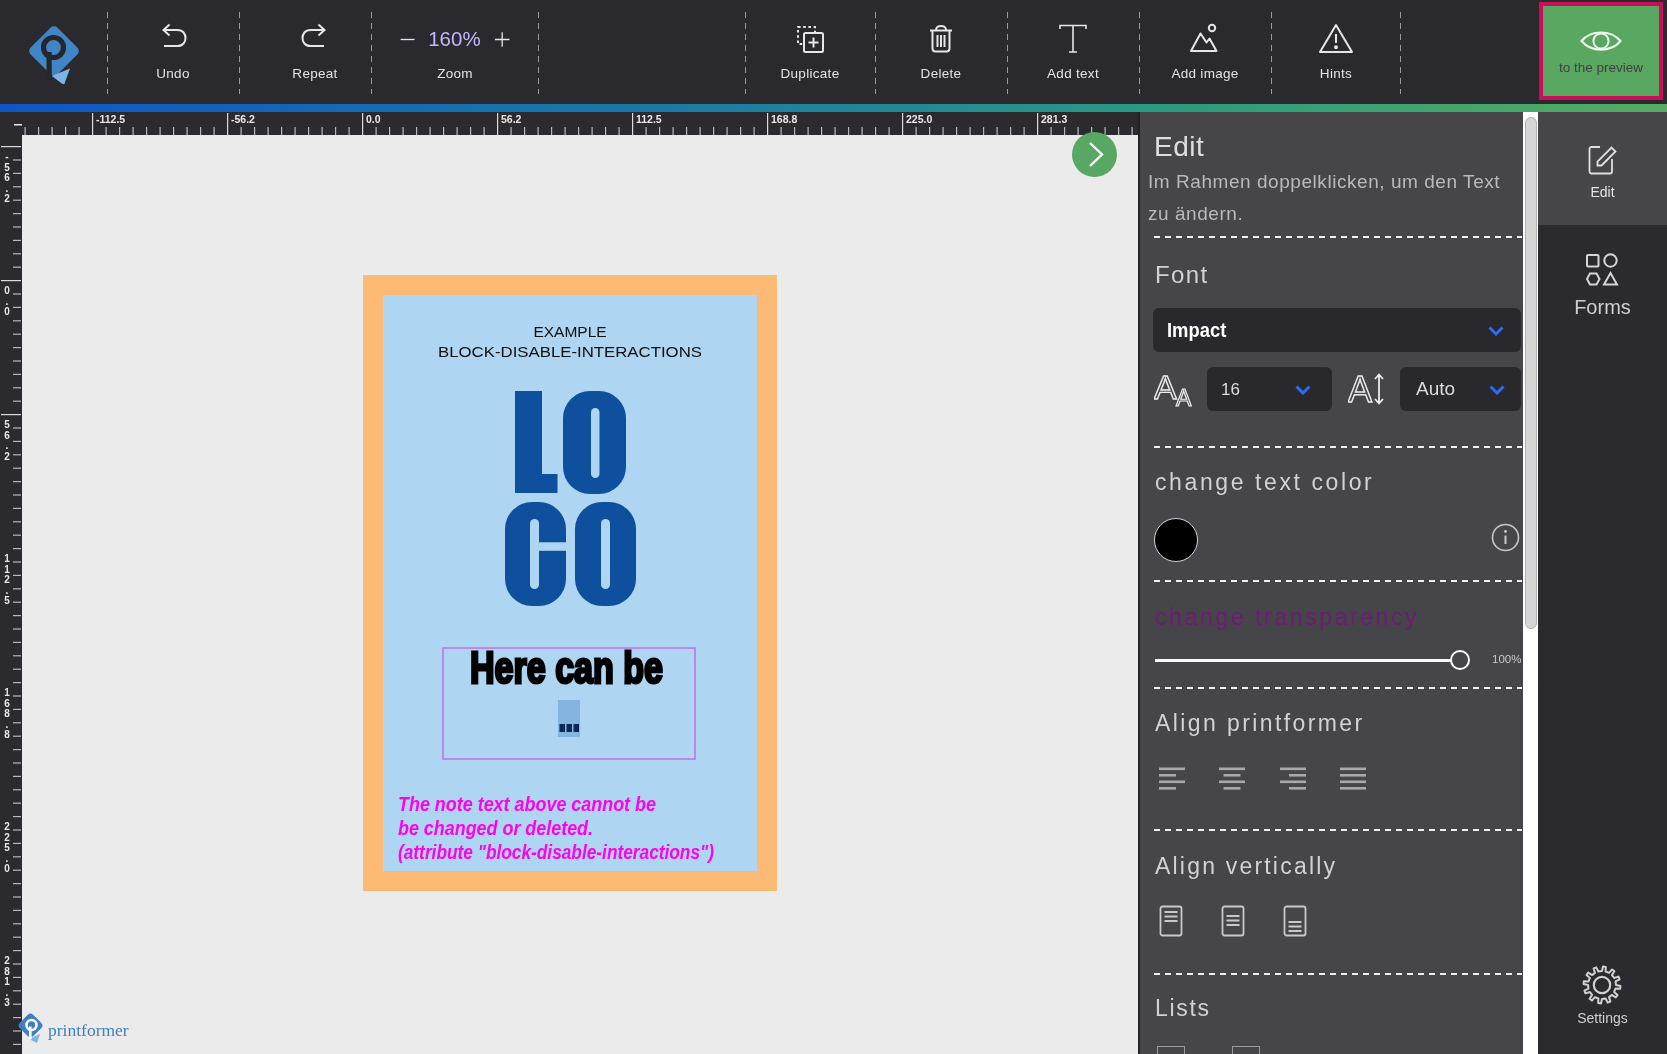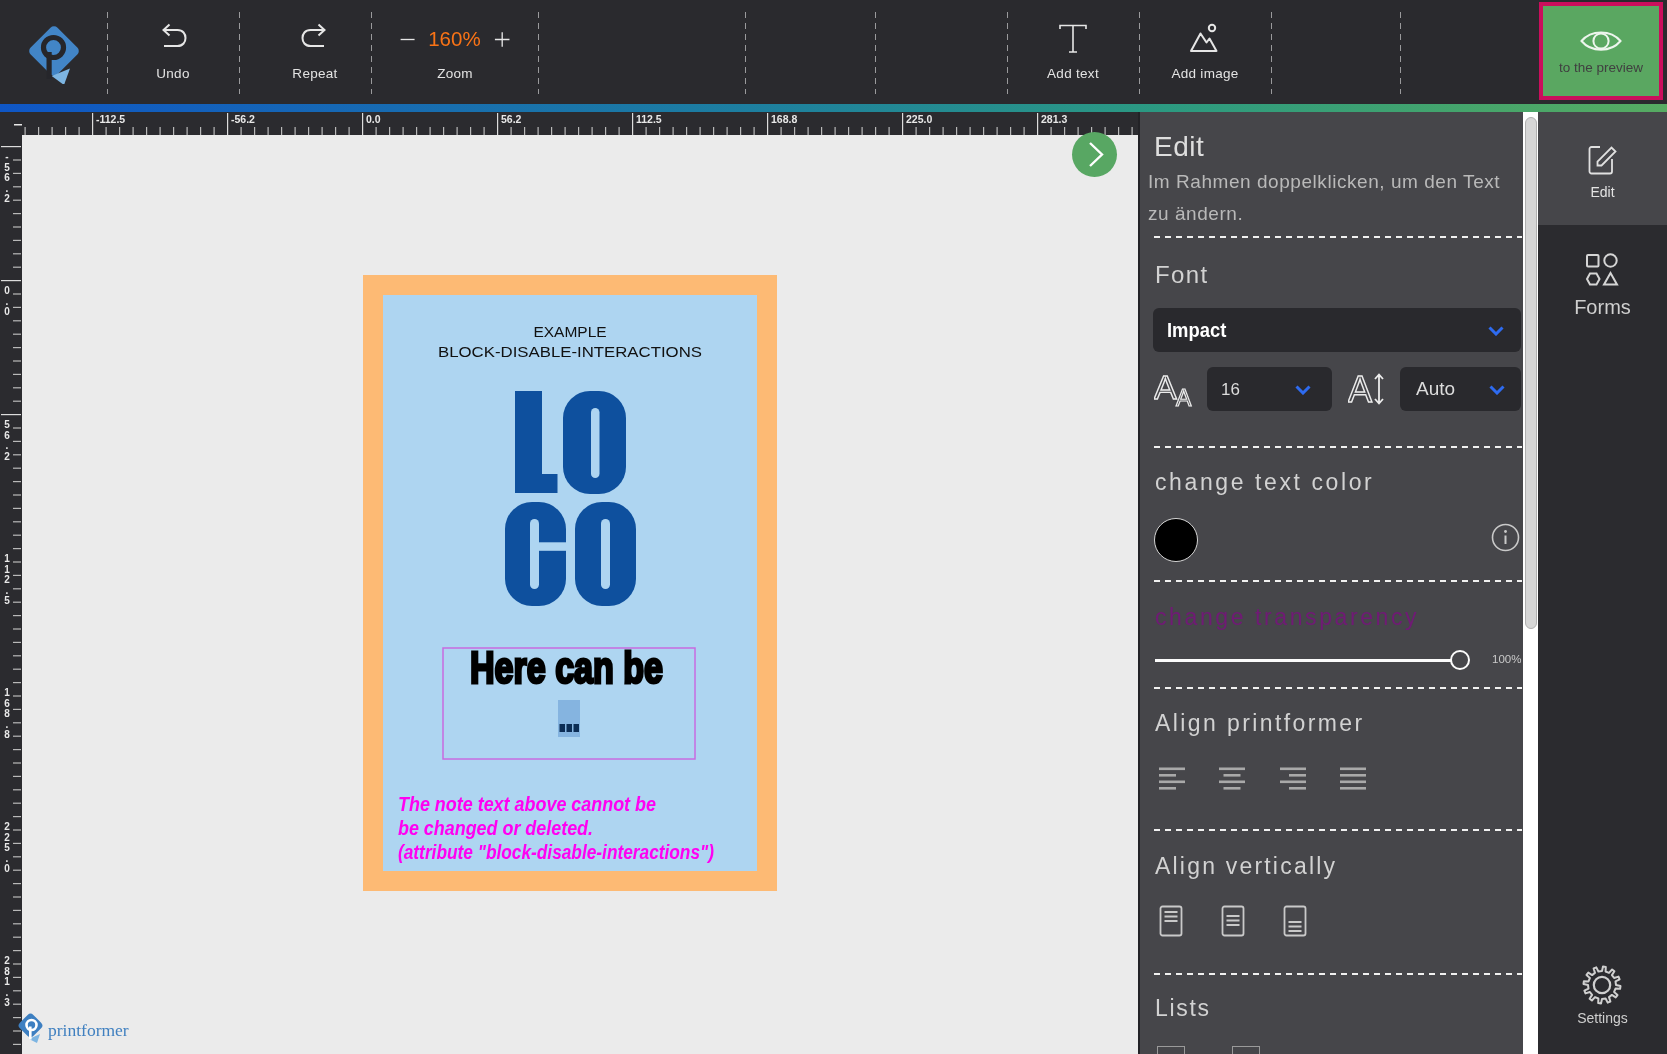--- a/index.html
+++ b/index.html
@@ -33,40 +33,65 @@
           <path d="M21.5 4.5 L27.5 10 L21.5 15.5"></path>
         </svg></div>
       <div style="font-size:13.5px;color:#e3e3e3;margin-top:8px;letter-spacing:.3px">Repeat</div>
     </div>
     <div style="position:absolute;left:400px;top:0;width:110px;height:104px;text-align:center">
       <div style="margin-top:20px;height:38px">
         <div style="display:flex;align-items:center;justify-content:center;gap:13px;height:38px">
           <svg width="25" height="25" viewBox="0 0 25 25" stroke="#e6e6e6" stroke-width="2.2">
             <path d="M1 12.5 H24"></path>
           </svg>
-          <span style="font-size:20.5px;color:#f97316">160%</span>
+          <span style="font-size:20.5px;color:#c4b5fd">160%</span>
           <svg width="27" height="27" viewBox="0 0 27 27" stroke="#e6e6e6" stroke-width="2.2">
             <path d="M1.5 13.5 H25.5 M13.5 1.5 V25.5"></path>
           </svg>
         </div>
       </div>
       <div style="font-size:13.5px;color:#e3e3e3;margin-top:8px;letter-spacing:.3px">Zoom</div>
     </div>
+    <div style="position:absolute;left:755px;top:0;width:110px;height:104px;text-align:center">
+      <div style="margin-top:20px;height:38px"><svg width="38" height="38" viewBox="0 0 38 38" fill="none" stroke="#e6e6e6" stroke-width="2">
+          <rect x="7" y="7" width="17" height="17" stroke-dasharray="2.6 2.6"></rect>
+          <rect x="13" y="13" width="19" height="19" rx="1.5" fill="#2a2a2e"></rect>
+          <path d="M22.5 17.5 V27.5 M17.5 22.5 H27.5"></path>
+        </svg></div>
+      <div style="font-size:13.5px;color:#e3e3e3;margin-top:8px;letter-spacing:.3px">Duplicate</div>
+    </div>
+    <div style="position:absolute;left:886px;top:0;width:110px;height:104px;text-align:center">
+      <div style="margin-top:20px;height:38px"><svg width="38" height="38" viewBox="0 0 38 38" fill="none" stroke="#e6e6e6" stroke-width="2">
+          <path d="M8 10.5 H30"></path>
+          <path d="M14 10 C14 4.5 24 4.5 24 10"></path>
+          <path d="M10.5 10.5 V28.5 C10.5 30.5 12 31.5 13.5 31.5 H24.5 C26 31.5 27.5 30.5 27.5 28.5 V10.5"></path>
+          <path d="M15.5 15 V27 M19 15 V27 M22.5 15 V27"></path>
+        </svg></div>
+      <div style="font-size:13.5px;color:#e3e3e3;margin-top:8px;letter-spacing:.3px">Delete</div>
+    </div>
     <div style="position:absolute;left:1018px;top:0;width:110px;height:104px;text-align:center">
       <div style="margin-top:20px;height:38px"><svg width="38" height="38" viewBox="0 0 38 38" fill="none" stroke="#e6e6e6" stroke-width="1.6">
           <path d="M6 9 V5.5 H32 V9 M19 5.5 V32 M15 32 H23"></path>
         </svg></div>
       <div style="font-size:13.5px;color:#e3e3e3;margin-top:8px;letter-spacing:.3px">Add text</div>
     </div>
     <div style="position:absolute;left:1150px;top:0;width:110px;height:104px;text-align:center">
       <div style="margin-top:20px;height:38px"><svg width="40" height="38" viewBox="0 0 40 38" fill="none" stroke="#e6e6e6" stroke-width="2" stroke-linejoin="round">
           <circle cx="27" cy="8" r="3.2"></circle>
           <path d="M6 31 L15.5 13.5 L21.5 22.5 L24.5 18.5 L31.5 31 Z"></path>
         </svg></div>
       <div style="font-size:13.5px;color:#e3e3e3;margin-top:8px;letter-spacing:.3px">Add image</div>
+    </div>
+    <div style="position:absolute;left:1281px;top:0;width:110px;height:104px;text-align:center">
+      <div style="margin-top:20px;height:38px"><svg width="42" height="38" viewBox="0 0 42 38" fill="none" stroke="#e6e6e6" stroke-width="2" stroke-linejoin="round">
+          <path d="M21 5 L37 32 H5 Z"></path>
+          <path d="M21 14 V23"></path>
+          <circle cx="21" cy="27.2" r="1" fill="#e6e6e6"></circle>
+        </svg></div>
+      <div style="font-size:13.5px;color:#e3e3e3;margin-top:8px;letter-spacing:.3px">Hints</div>
     </div>
     <div style="position:absolute;left:1539px;top:2px;width:124px;height:98px;background:#5aa761;border:4px solid #ca0e5c;box-sizing:border-box;text-align:center">
       <div style="margin-top:21px"><svg width="46" height="28" viewBox="0 0 46 28" fill="none" stroke="#edf5ed" stroke-width="2">
           <path d="M3.5 14 C13 2.5 33 2.5 42.5 14 C33 25.5 13 25.5 3.5 14 Z"></path>
           <circle cx="23" cy="14" r="7.6"></circle>
         </svg></div>
       <div style="font-size:13.5px;color:#404040;margin-top:1px">to the preview</div>
     </div>
   </div>
 <div style="position:absolute;left:0;top:104px;width:1667px;height:8px;background:linear-gradient(90deg,#0f56c5 0%,#1668b5 20%,#1d7fa0 45%,#2c9a81 70%,#45a56c 88%,#57ab62 100%)"></div>

